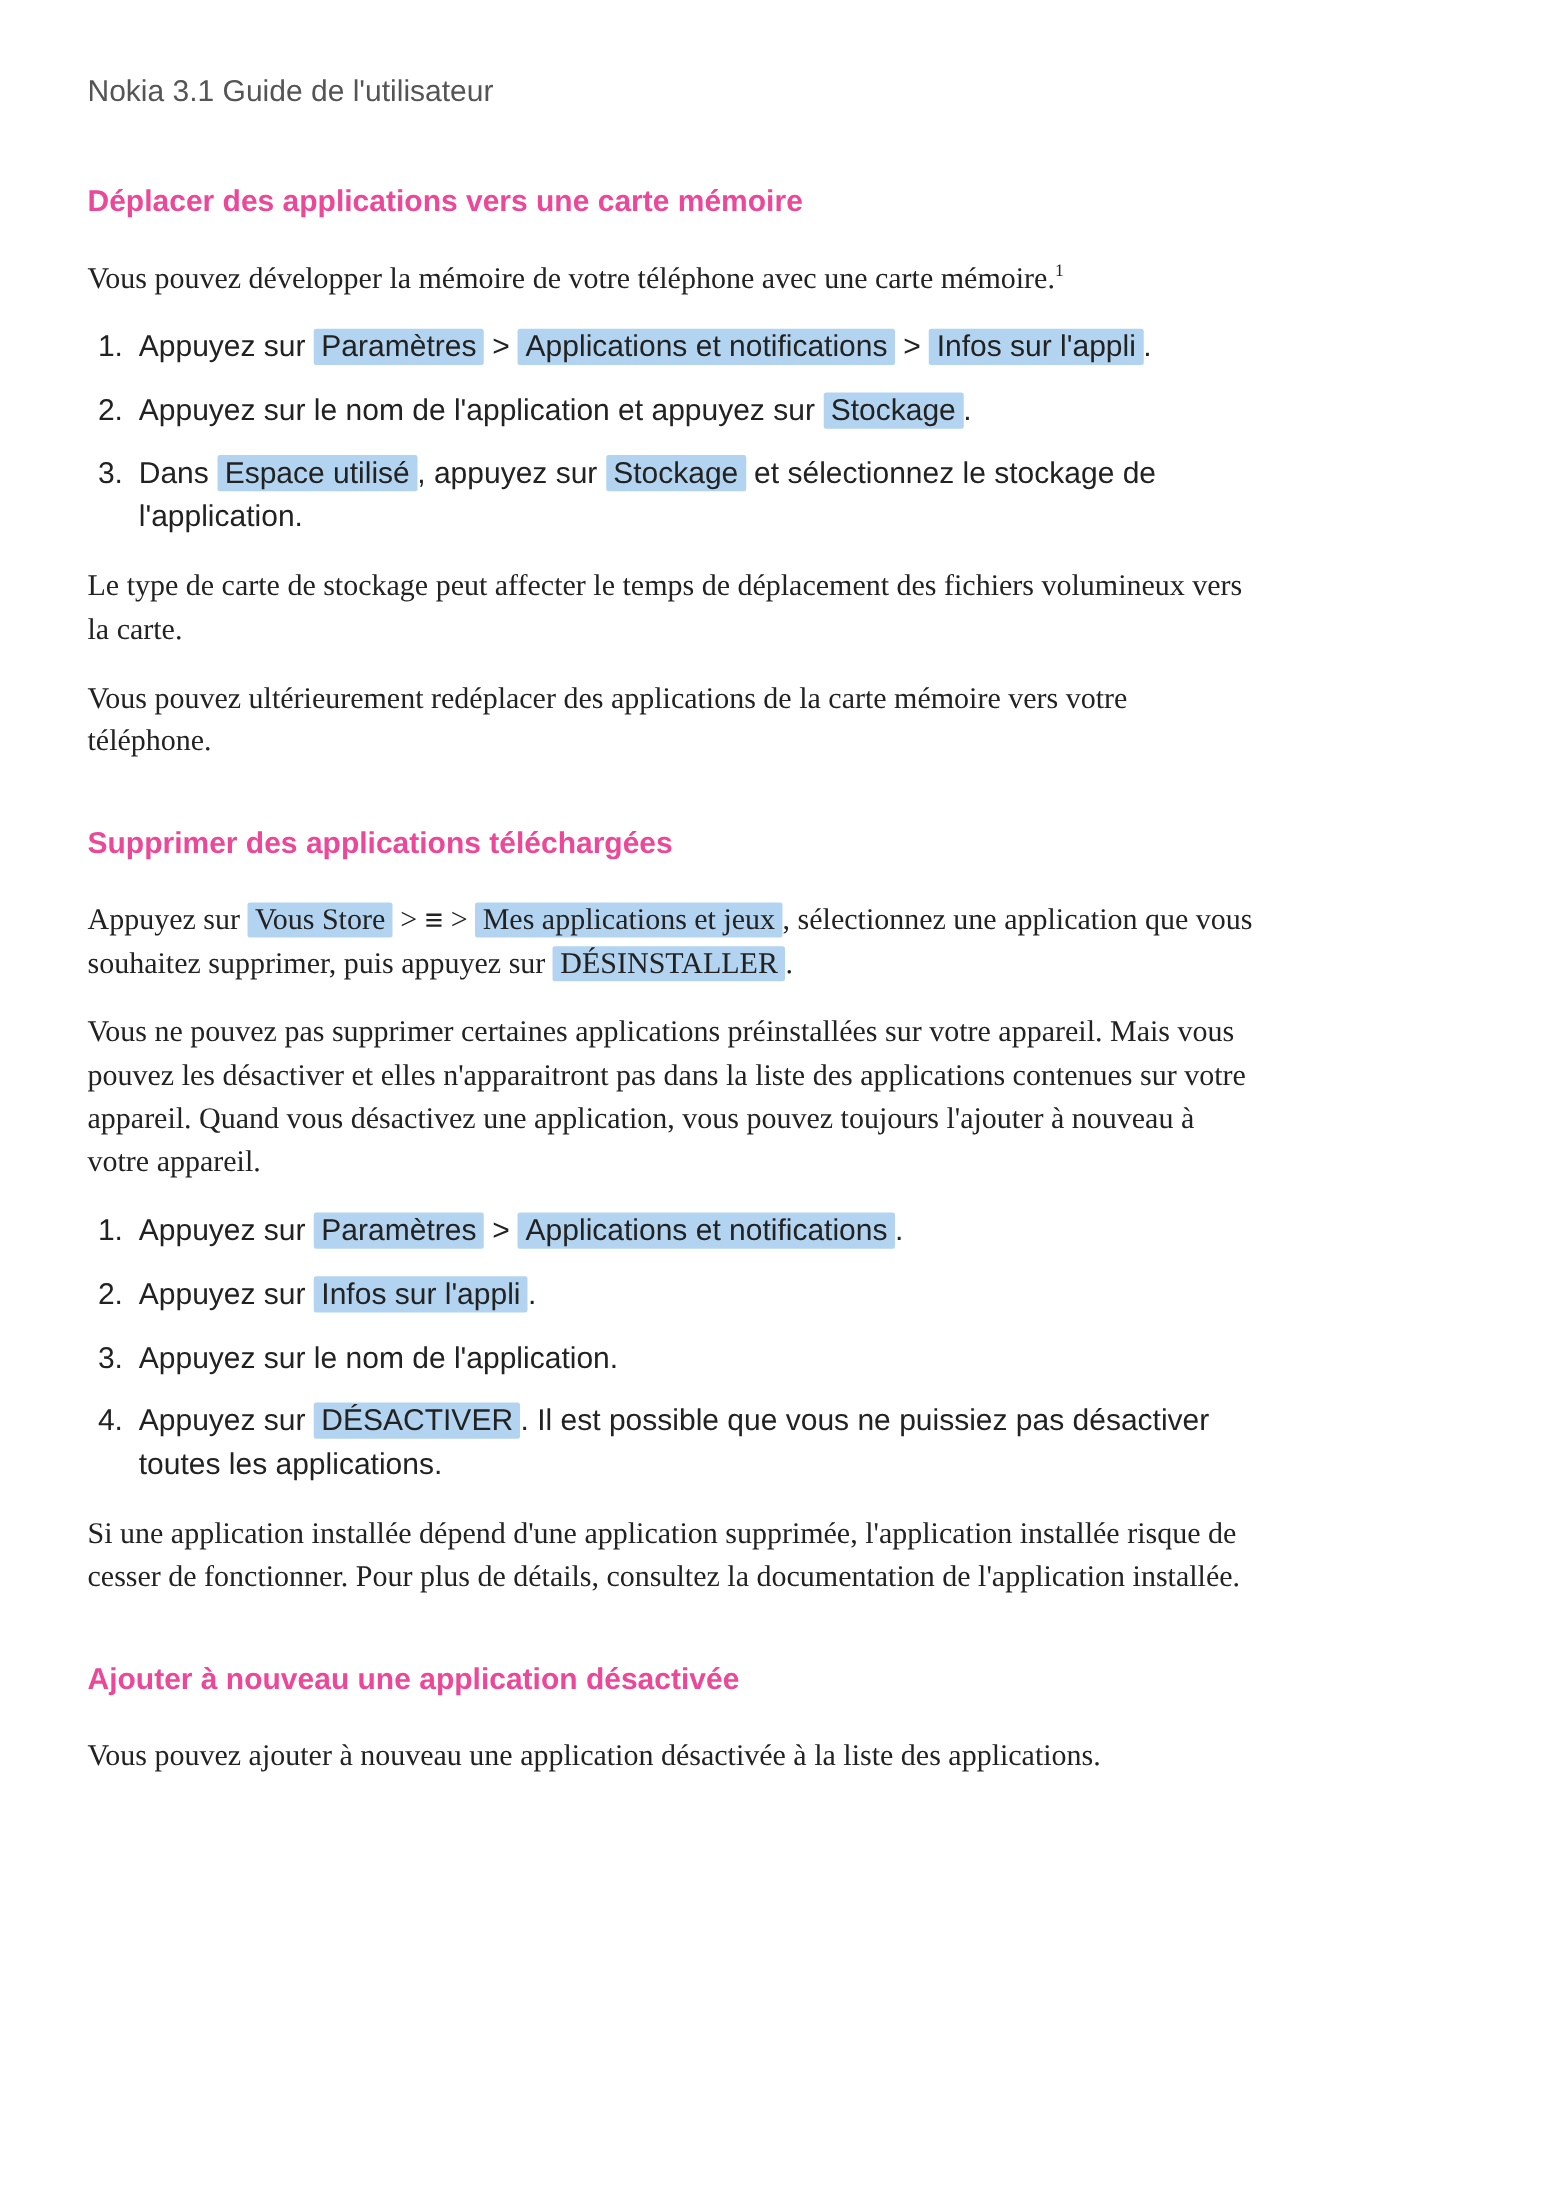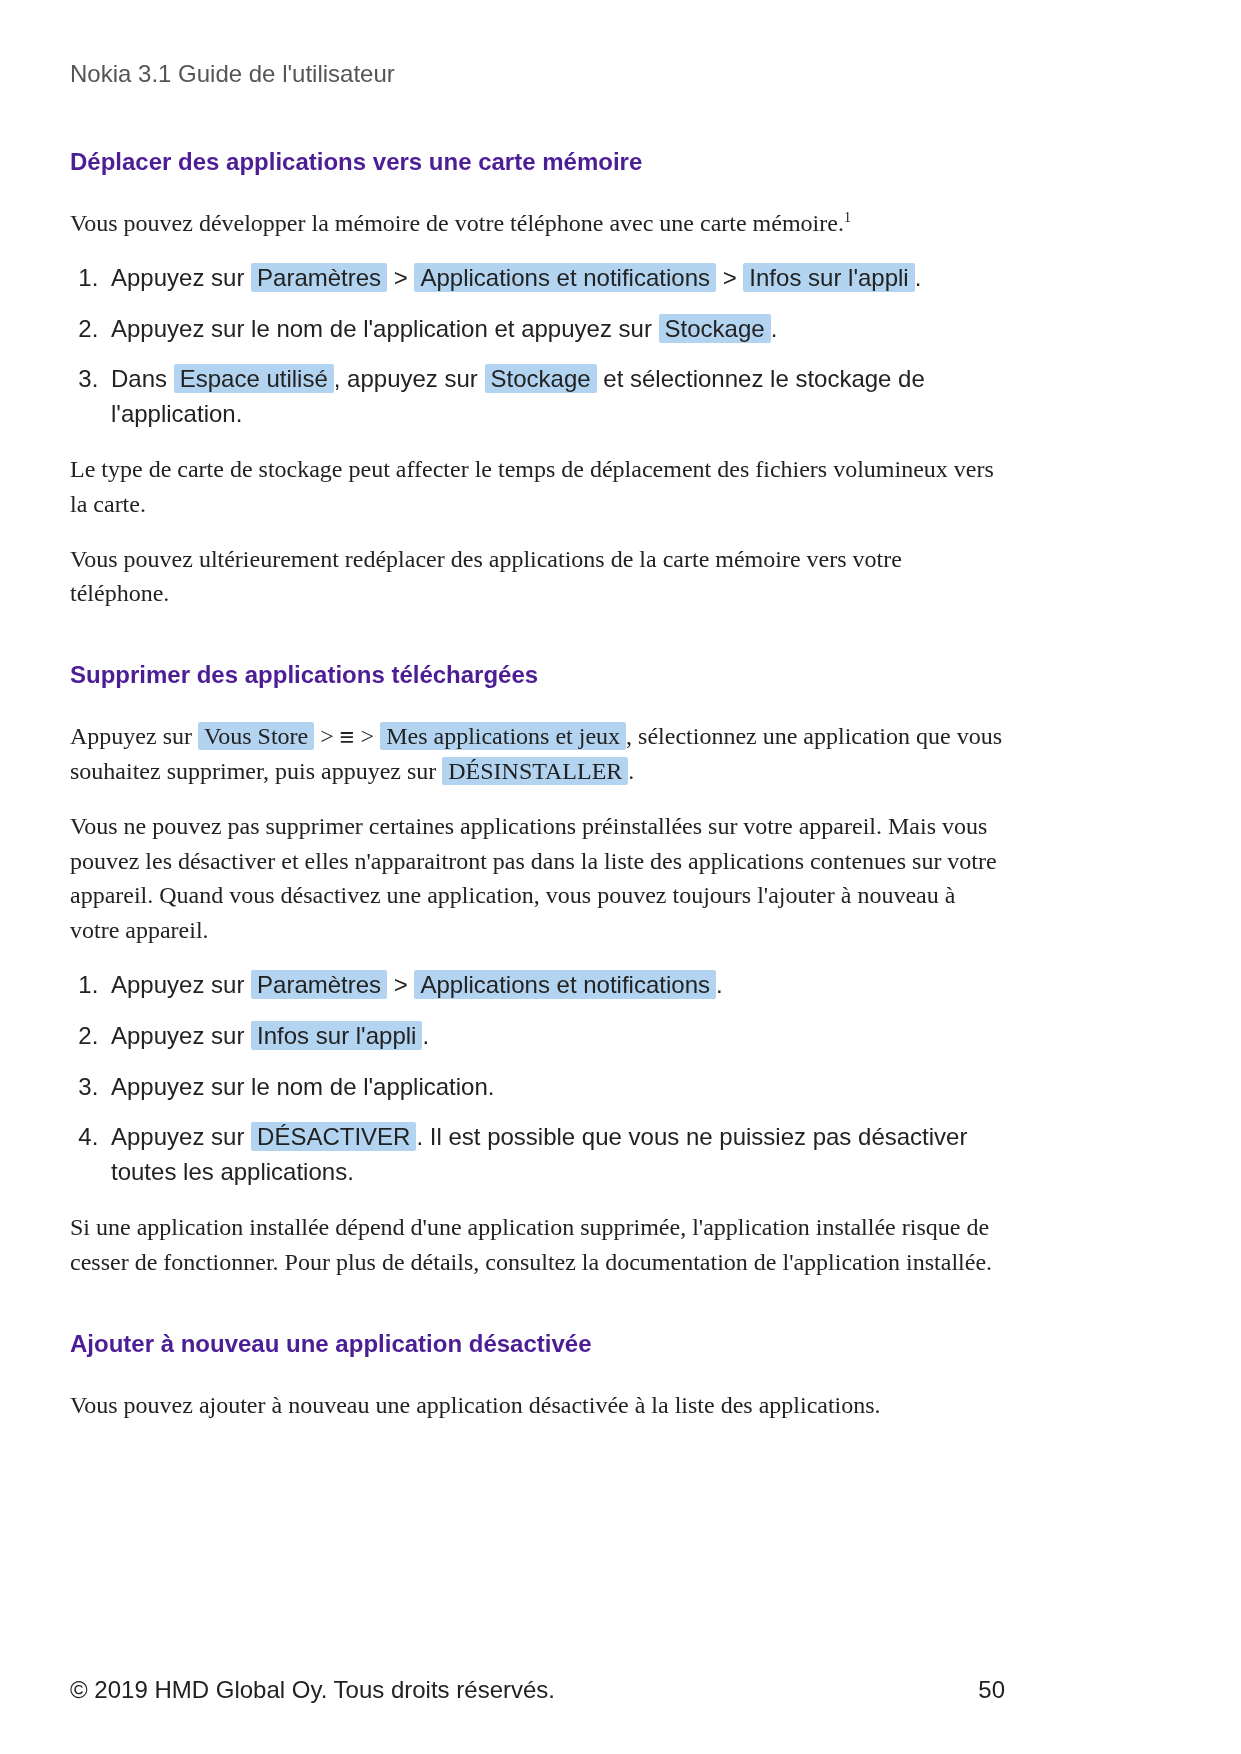--- a/index.html
+++ b/index.html
@@ -16,21 +16,21 @@
     position: relative;
   }
   .header-title {
     font-size: 24px;
     color: #555;
     margin-bottom: 60px;
   }
   .section-title {
     font-size: 24px;
     font-weight: 700;
-    color: #4c1d95;
+    color: #ec4899;
     margin-top: 50px;
     margin-bottom: 30px;
   }
   p {
     font-size: 24px;
     line-height: 1.45;
     color: #222;
     margin: 0 0 20px 0;
     font-family: Liberation Serif, serif;
   }
@@ -120,17 +120,13 @@
       <span>Appuyez sur </span><span class="ui">DÉSACTIVER</span><span>. Il est possible que vous ne puissiez pas désactiver toutes les applications.</span>
     </li>
   </ol>
 
   <p>Si une application installée dépend d'une application supprimée, l'application installée risque de cesser de fonctionner. Pour plus de détails, consultez la documentation de l'application installée.</p>
 
   <div class="section-title">Ajouter à nouveau une application désactivée</div>
 
   <p>Vous pouvez ajouter à nouveau une application désactivée à la liste des applications.</p>
 
-  <div class="footer">
-    <span>© 2019 HMD Global Oy. Tous droits réservés.</span>
-    <span>50</span>
-  </div>
 </div>
 
 </body></html>

